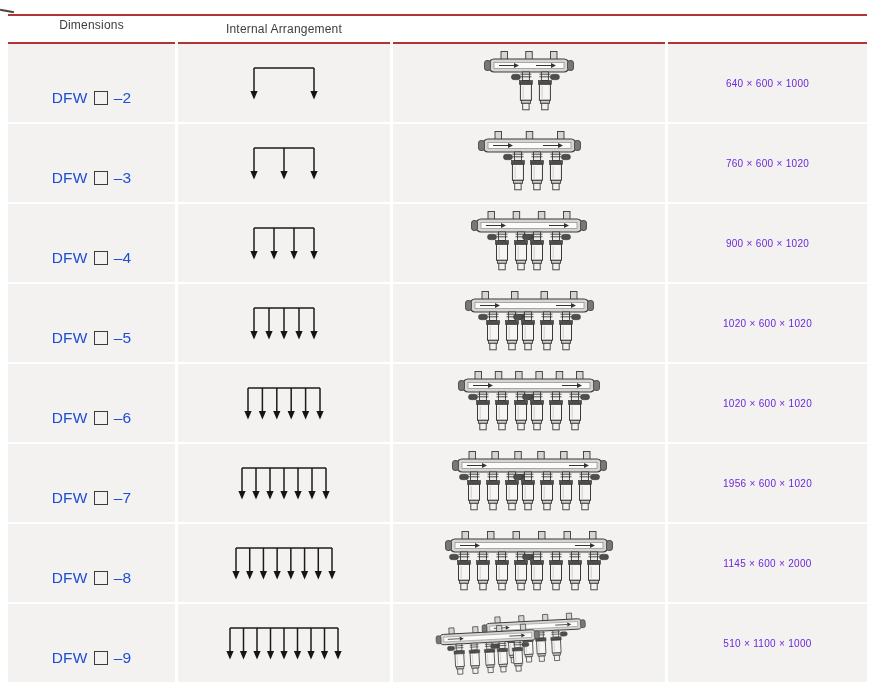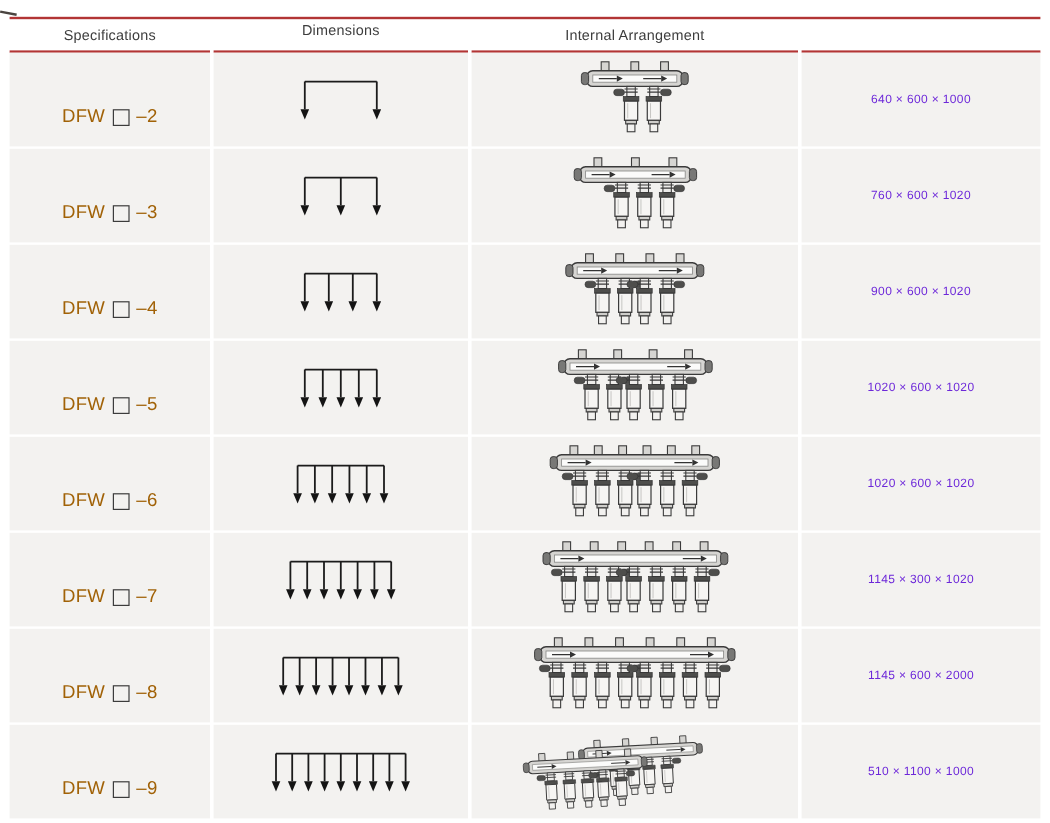--- a/index.html
+++ b/index.html
@@ -14,34 +14,33 @@
   .header-cell{display:flex;align-items:center;justify-content:center;
         font-size:12px;color:#3d3d3d;letter-spacing:.2px;}
   .header-cell.dims-h{align-items:flex-start;padding-top:2px;}
   .header-rule{position:absolute;left:8px;top:42px;width:859px;height:2px;display:grid;
         grid-template-columns:167px 212px 272px 1fr;column-gap:3px;}
   .header-rule span{height:2px;background:var(--accent);}
   .body{position:absolute;left:8px;top:44px;width:859px;height:638px;display:grid;
         grid-template-columns:167px 212px 272px 1fr;grid-auto-rows:1fr;gap:2px 3px;background:#fff;}
   .row{display:contents;}
   .cell{background:var(--rowbg);display:flex;align-items:center;justify-content:center;overflow:hidden;}
-  .spec{display:flex;align-items:center;gap:6px;font-size:15.5px;color:#a16207;letter-spacing:.2px;margin-top:30px;}
+  .spec{display:flex;align-items:center;gap:6px;font-size:15.5px;color:#1d4ed8;letter-spacing:.2px;margin-top:30px;}
   .spec-box{width:12px;height:12px;border:1.6px solid #3c3c3c;background:transparent;display:inline-block;}
   .dims{font-size:10px;color:#6d28d9;letter-spacing:.3px;}
   svg{display:block;}
 </style>
 </head>
 <body>
 
 <div class="page">
   <div class="corner-mark"></div>
   <div class="top-rule"></div>
 
   <div class="header">
-    <div class="header-cell">Specifications</div>
     <div class="header-cell dims-h">Dimensions</div>
     <div class="header-cell">Internal Arrangement</div>
   </div>
 
   <div class="header-rule">
     <span></span>
     <span></span>
     <span></span>
     <span></span>
   </div>
@@ -512,21 +511,21 @@
               <rect x="122.5" y="37.3" width="11" height="16" fill="#f6f5f3" stroke="#3a3a3a" stroke-width="1"></rect>
               <path d="M125.2 39 V51.5" stroke="#bdbcba" stroke-width="0.7" fill="none"></path>
               <rect x="123.5" y="53.3" width="9" height="3" fill="#cfcecb" stroke="#3a3a3a" stroke-width="0.9"></rect>
               <rect x="124.8" y="56.3" width="6.4" height="6.5" fill="#f2f1ef" stroke="#3a3a3a" stroke-width="0.9"></rect>
               <rect x="56.5" y="27.3" width="9" height="5.4" rx="2.6" fill="#4e4e4c" stroke="#333" stroke-width="0.5"></rect>
               <rect x="133.5" y="27.3" width="9" height="5.4" rx="2.6" fill="#4e4e4c" stroke="#333" stroke-width="0.5"></rect>
             </g>
           </svg>
     </div>
     <div class="cell">
-      <span class="dims">1145 × 300 × 1020</span>
+      <span class="dims">1956 × 600 × 1020</span>
     </div>
   </div>
       <div class="row">
     <div class="cell">
       <span class="spec">
         <span>DFW</span>
         <span class="spec-box"></span>
         <span>–8</span>
       </span>
     </div>

